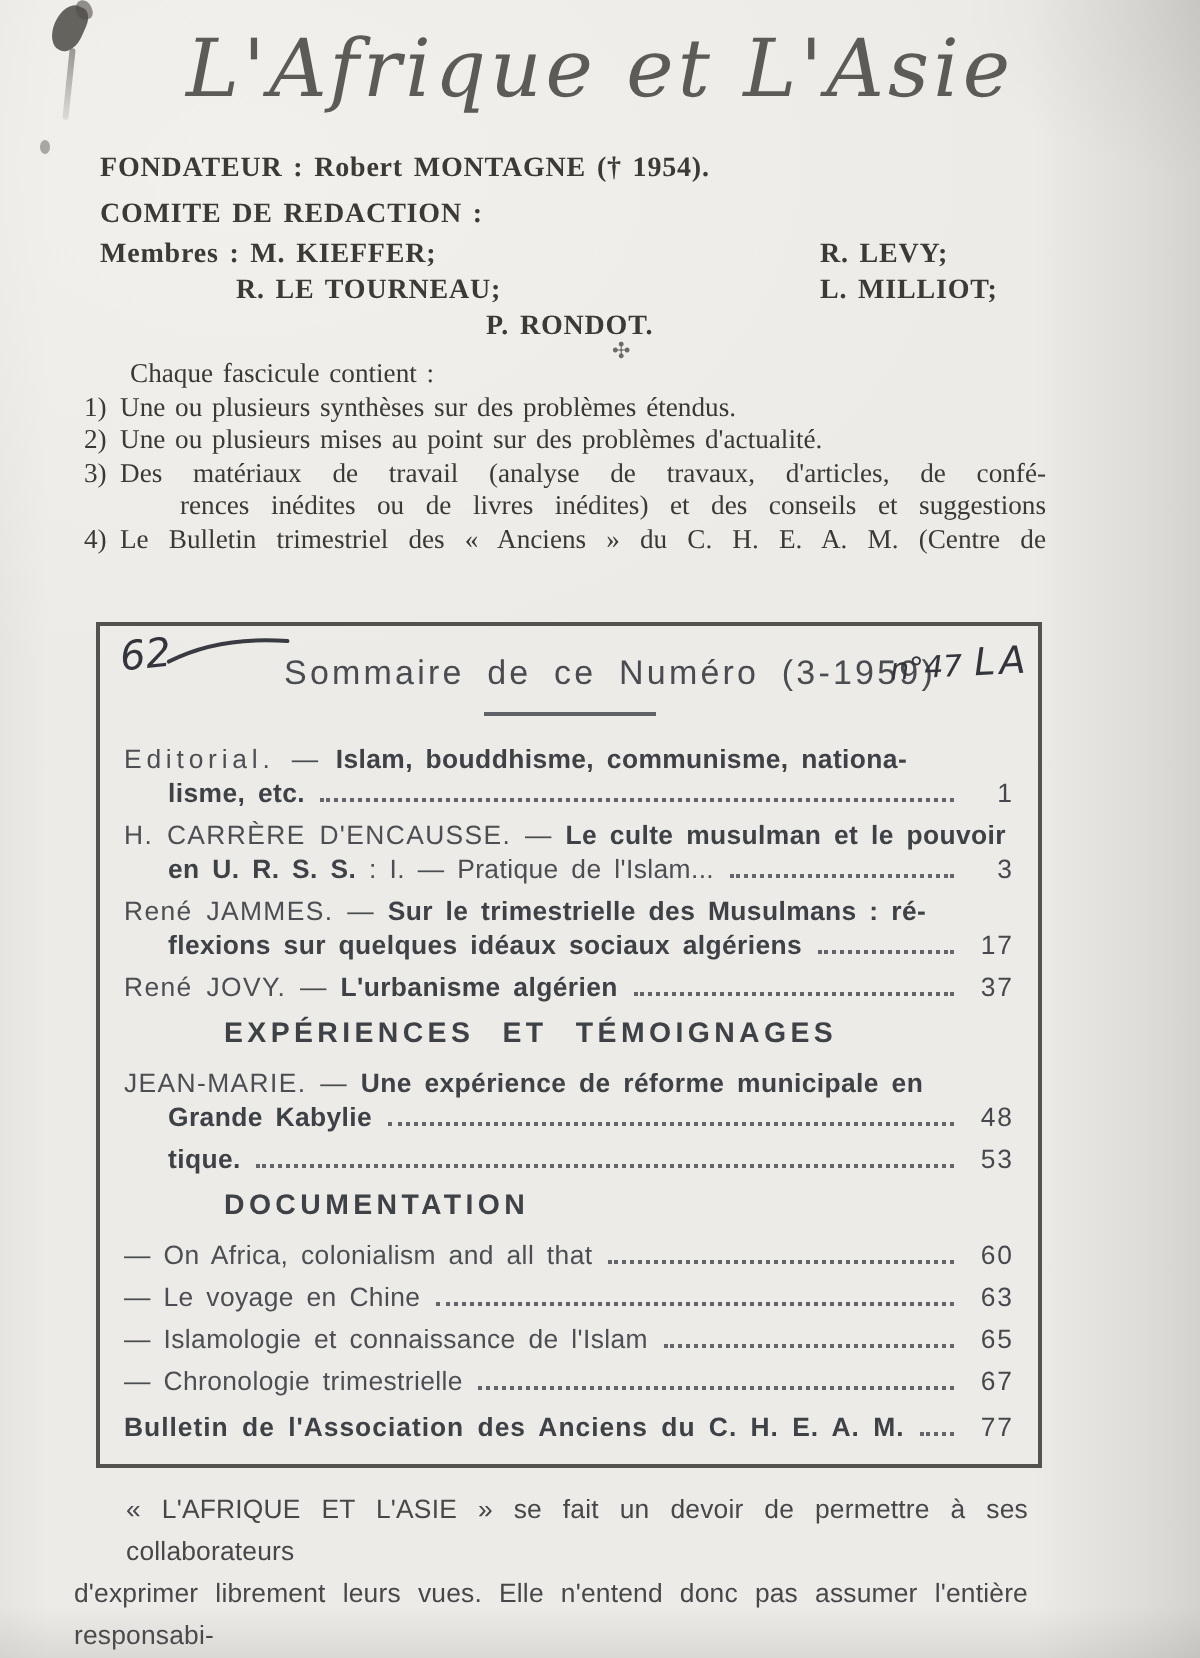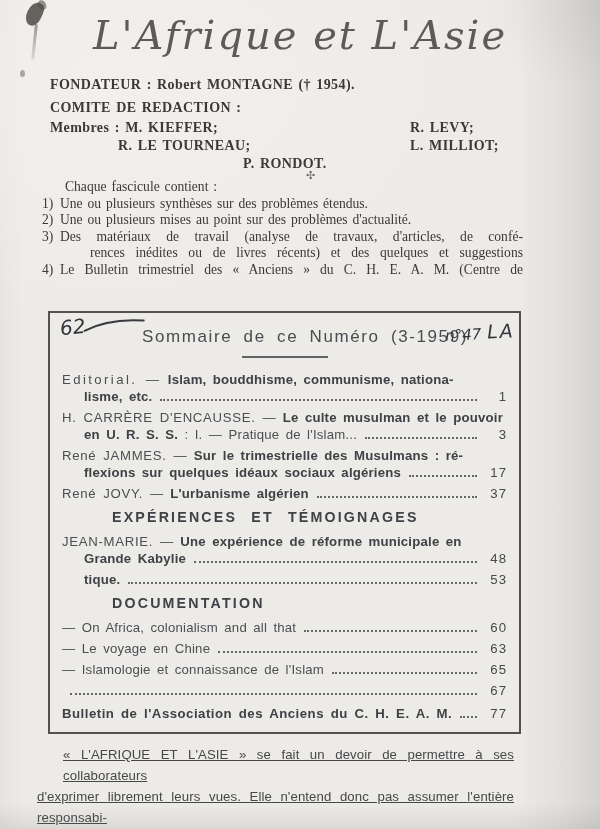--- a/index.html
+++ b/index.html
@@ -67,21 +67,21 @@
   .pg{width:24px;text-align:right;letter-spacing:1px;color:#46484d;}
   .sec-head{font-weight:bold;font-size:14.2px;letter-spacing:2.2px;word-spacing:8px;color:#3e4146;
     margin:7px 0 7px 50px;}
   .doc-row{margin-bottom:4px;}
   .bull{margin-top:6px;}
   .bull .b{letter-spacing:.5px;}
 
   .footer{position:absolute;left:37px;top:744px;width:477px;font-family:"Liberation Sans", sans-serif;
     font-size:13.2px;line-height:21px;color:#47474a;letter-spacing:.1px;word-spacing:1px;}
   .footer .f1{padding-left:26px;}
-  .footer .fj{text-align:justify;text-align-last:justify;text-decoration:underline;}
+  .footer .fj{text-align:justify;text-align-last:justify;}
 </style>
 </head>
 <body>
 
 <div class="page">
 
   <div class="smudge-blob"></div>
   <div class="smudge-blob2"></div>
   <div class="smudge-tail"></div>
   <div class="smudge-dot"></div>
@@ -104,21 +104,21 @@
       <span class="num">1)</span>
       <div class="ln">Une ou plusieurs synthèses sur des problèmes étendus.</div>
     </div>
     <div class="li">
       <span class="num">2)</span>
       <div class="ln">Une ou plusieurs mises au point sur des problèmes d'actualité.</div>
     </div>
     <div class="li">
       <span class="num">3)</span>
       <div class="ln j">Des matériaux de travail (analyse de travaux, d'articles, de confé-</div>
-      <div class="ln j cont">rences inédites ou de livres récents) et des quelques et suggestions</div>
+      <div class="ln j cont">rences inédites ou de livres inédites) et des conseils et suggestions</div>
     </div>
     <div class="li">
       <span class="num">4)</span>
       <div class="ln j">Le Bulletin trimestriel des « Anciens » du C. H. E. A. M. (Centre de</div>
     </div>
   </div>
 
   <div class="box">
     <div class="hw hw-62">
       <span>62</span>
@@ -192,20 +192,21 @@
         <span class="reg">— Le voyage en Chine</span>
           <span class="dots"></span>
           <span class="pg">63</span>
       </div>
       <div class="doc-row lrow">
         <span class="reg">— Islamologie et connaissance de l'Islam</span>
           <span class="dots"></span>
           <span class="pg">65</span>
       </div>
       <div class="doc-row lrow">
+        <span class="reg">— Chronologie trimestrielle</span>
           <span class="dots"></span>
           <span class="pg">67</span>
       </div>
 
       <div class="bull lrow">
         <span class="b">Bulletin de l'Association des Anciens du C. H. E. A. M.</span>
           <span class="dots"></span>
           <span class="pg">77</span>
       </div>
 

